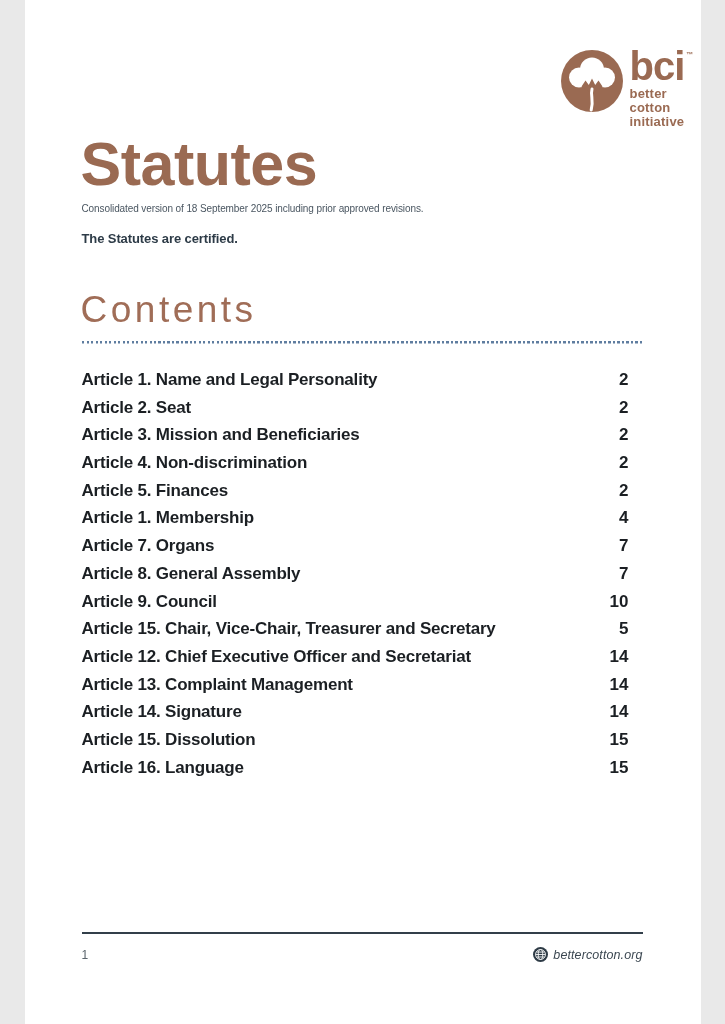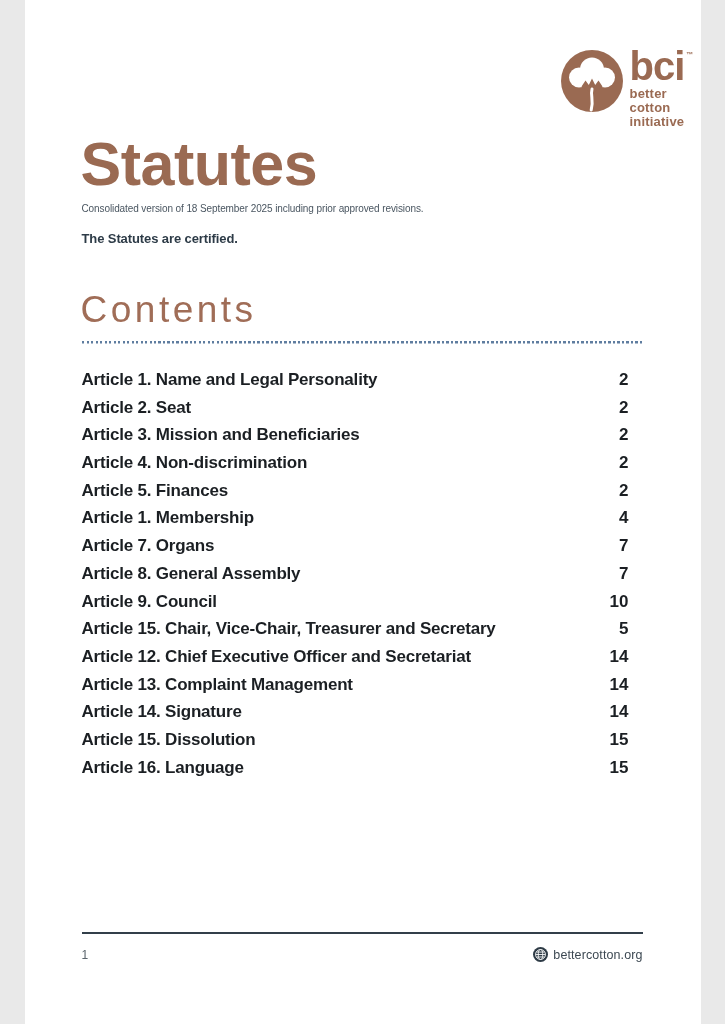--- a/index.html
+++ b/index.html
@@ -151,20 +151,21 @@
   }
   .footer-page-number {
     font-size: 12px;
     color: #5a646c;
   }
   .footer-site {
     display: flex;
     align-items: center;
     gap: 5px;
     text-decoration: none;
+    font-style: italic;
   }
   .footer-site-label {
     font-size: 12.5px;
     color: #3c4852;
     letter-spacing: 0.1px;
   }
   .globe-icon svg { display: block; }
 </style>
 </head>
 <body>

